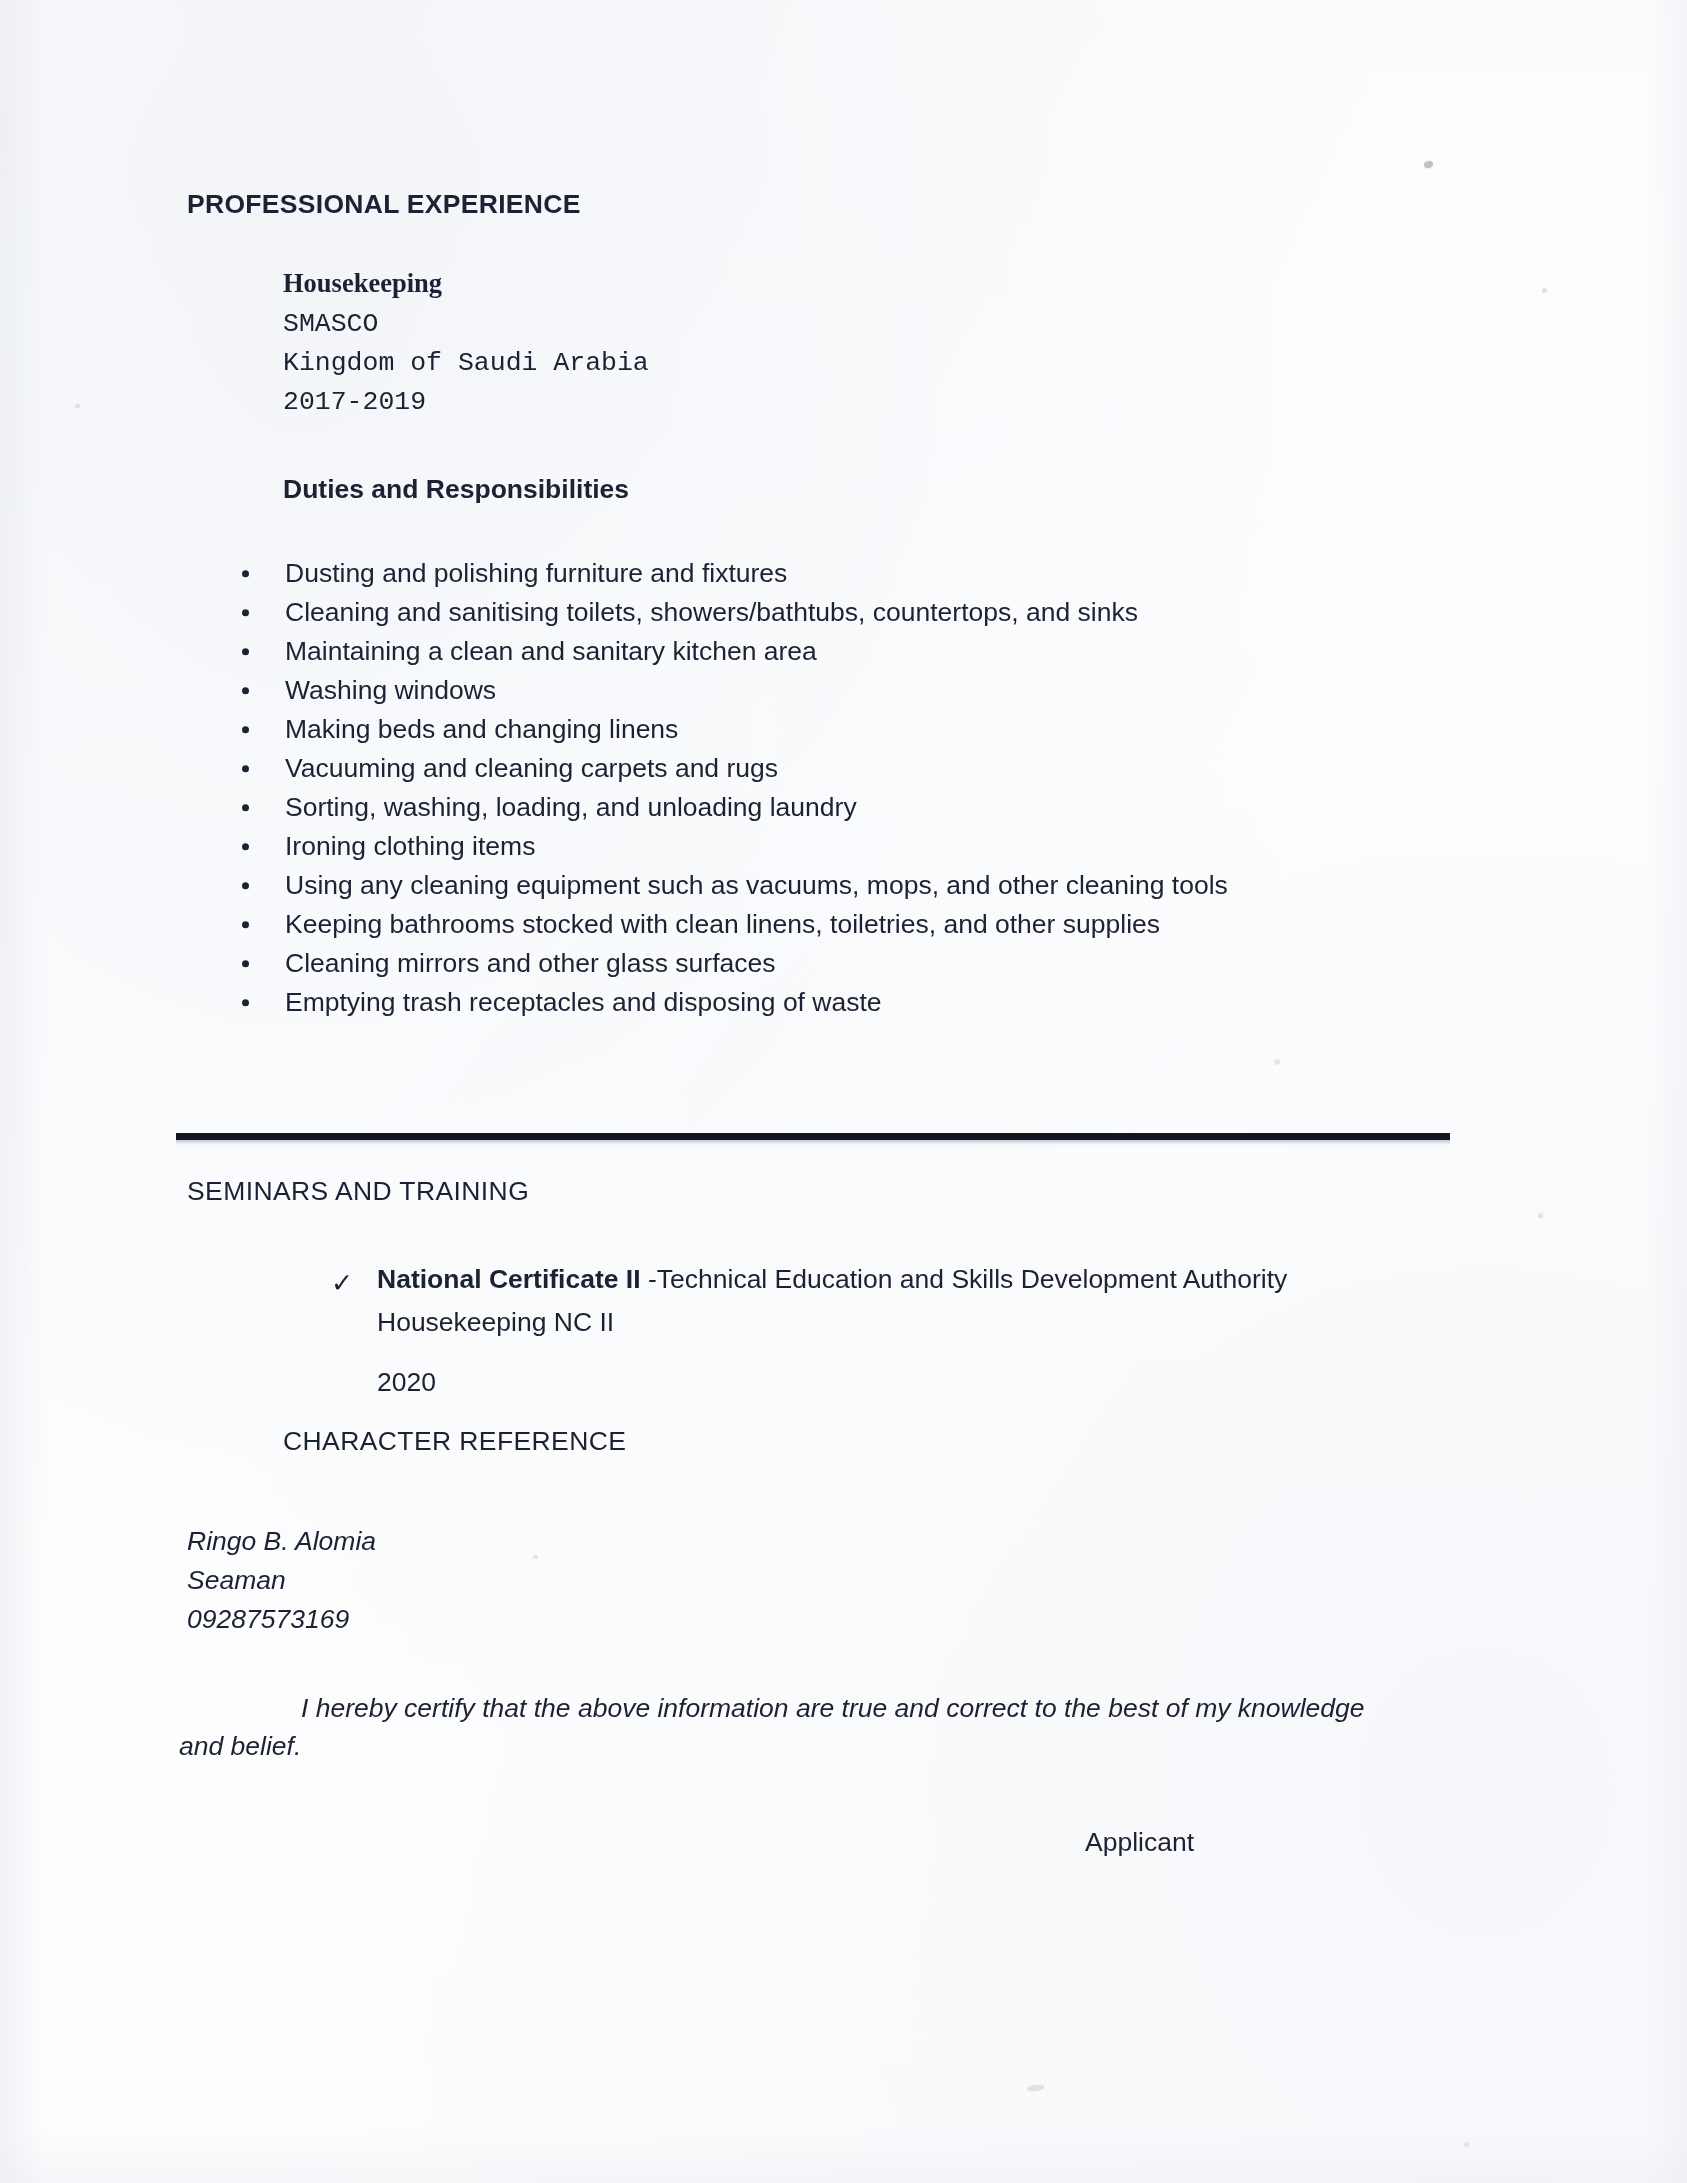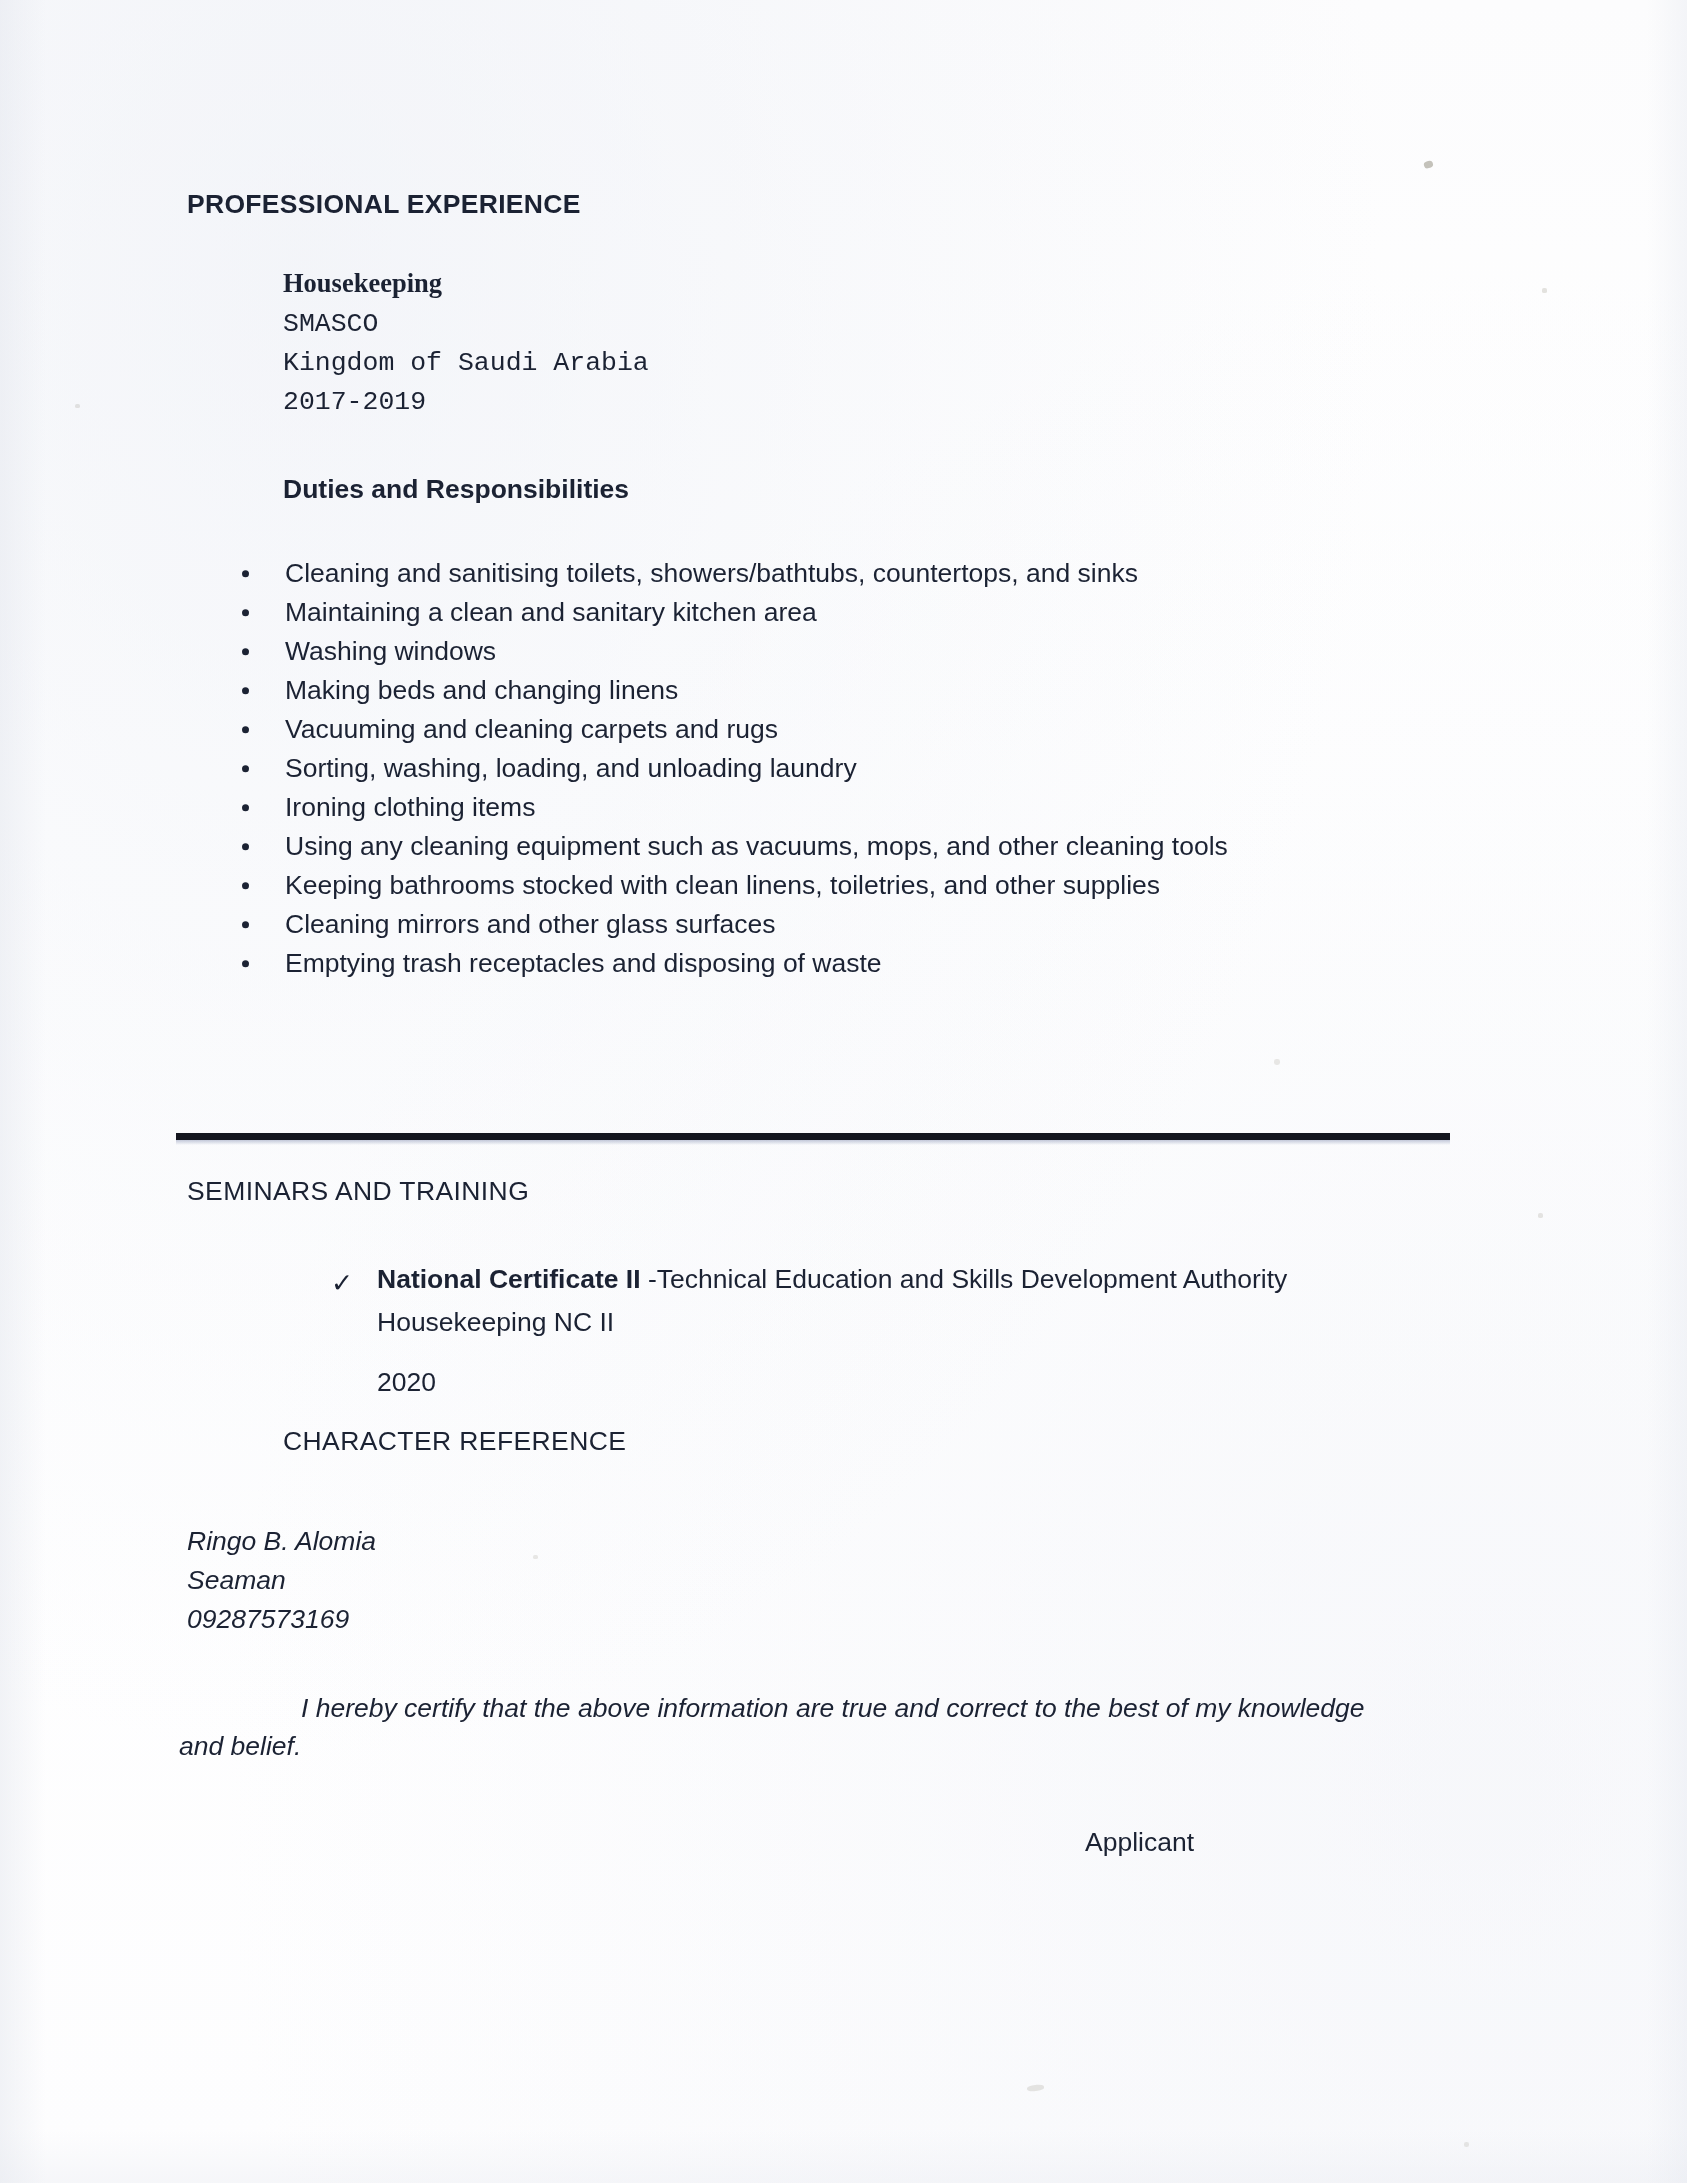--- a/index.html
+++ b/index.html
@@ -188,20 +188,21 @@
     <div class="h-main" style="left:187px; top:189px;">PROFESSIONAL EXPERIENCE</div>
 
     <div class="job-title" style="left:283px; top:268px;font-family:Liberation Serif, serif;">Housekeeping</div>
     <div class="job-line" style="left:283px; top:309px;">SMASCO</div>
     <div class="job-line" style="left:283px; top:348px;">Kingdom of Saudi Arabia</div>
     <div class="job-line" style="left:283px; top:387px;">2017-2019</div>
 
     <div class="sub-head" style="left:283px; top:474px;">Duties and Responsibilities</div>
 
     <ul class="bullets" id="duties-list">
+        <li><span class="dot"></span><span>Dusting and polishing furniture and fixtures</span></li>
         <li><span class="dot"></span><span>Cleaning and sanitising toilets, showers/bathtubs, countertops, and sinks</span></li>
         <li><span class="dot"></span><span>Maintaining a clean and sanitary kitchen area</span></li>
         <li><span class="dot"></span><span>Washing windows</span></li>
         <li><span class="dot"></span><span>Making beds and changing linens</span></li>
         <li><span class="dot"></span><span>Vacuuming and cleaning carpets and rugs</span></li>
         <li><span class="dot"></span><span>Sorting, washing, loading, and unloading laundry</span></li>
         <li><span class="dot"></span><span>Ironing clothing items</span></li>
         <li><span class="dot"></span><span>Using any cleaning equipment such as vacuums, mops, and other cleaning tools</span></li>
         <li><span class="dot"></span><span>Keeping bathrooms stocked with clean linens, toiletries, and other supplies</span></li>
         <li><span class="dot"></span><span>Cleaning mirrors and other glass surfaces</span></li>

